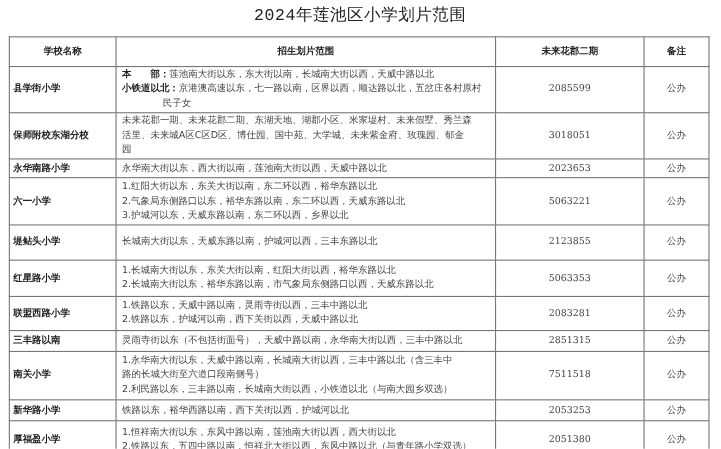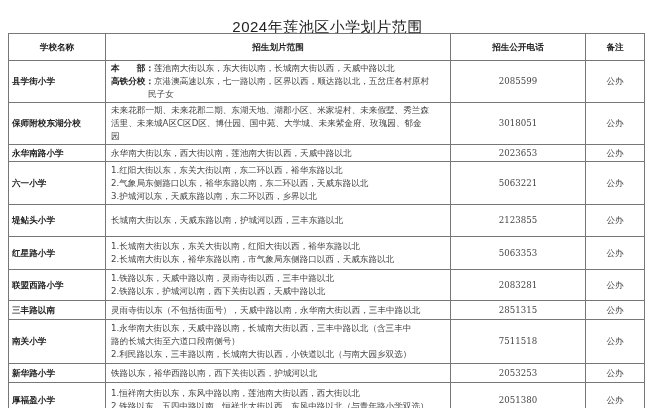--- a/index.html
+++ b/index.html
@@ -1,17 +1,17 @@
 <!DOCTYPE html>
 <html><head>
 <meta charset="utf-8">
 <style>
   html,body{margin:0;padding:0;background:#ffffff;}
   body{width:655px;height:408px;overflow:hidden;position:relative;font-family:"DejaVu Sans","Liberation Sans",sans-serif;color:#333;}
-  .title{position:absolute;left:0;top:4px;width:655px;text-align:center;font-family:Liberation Sans, sans-serif;font-size:15px;color:#222;letter-spacing:0.5px;margin-top:14px;}
+  .title{position:absolute;left:0;top:4px;width:655px;text-align:center;font-family:Liberation Mono, monospace;font-size:15px;color:#222;letter-spacing:0.5px;}
   table{position:absolute;left:8px;top:33px;border-collapse:collapse;table-layout:fixed;width:636px;}
   td,th{border:1px solid #777;padding:0 3px;font-size:8.6px;line-height:13px;vertical-align:middle;}
   th{font-weight:bold;height:26px;text-align:center;color:#222;}
   td.name{font-weight:bold;text-align:left;color:#222;}
   td.scope{text-align:left;color:#444;padding-left:5px;}
   td.phone{text-align:center;font-family:"DejaVu Serif","Liberation Serif",serif;color:#444;margin-left:15px;}
   td.note{text-align:center;color:#444;}
   .line{display:block;white-space:nowrap;}
   .sub{font-weight:bold;color:#222;}
   .indent{padding-left:37px;}
@@ -25,30 +25,30 @@
   <colgroup>
     <col style="width:97px">
     <col style="width:345px">
     <col style="width:135px">
     <col style="width:59px">
   </colgroup>
   <thead>
     <tr>
       <th>学校名称</th>
       <th>招生划片范围</th>
-      <th>招生公开电话</th>
+      <th>未来花郡二期</th>
       <th>备注</th>
     </tr>
   </thead>
   <tbody id="tbody">
       <tr style="height: 42px;">
         <td class="name">县学街小学</td>
         <td class="scope">
           <span class="line"><span class="sub">本　　部：</span><span>莲池南大街以东，东大街以南，长城南大街以西，天威中路以北</span></span>
-          <span class="line"><span class="sub">高铁分校：</span><span>京港澳高速以东，七一路以南，区界以西，顺达路以北，五岔庄各村原村</span></span>
+          <span class="line"><span class="sub">小铁道以北：</span><span>京港澳高速以东，七一路以南，区界以西，顺达路以北，五岔庄各村原村</span></span>
           <span class="line indent"><span>民子女</span></span>
         </td>
         <td class="phone">2085599</td>
         <td class="note">公办</td>
       </tr>
       <tr style="height: 42px;">
         <td class="name">保师附校东湖分校</td>
         <td class="scope">
           <span class="line"><span>未来花郡一期、未来花郡二期、东湖天地、湖郡小区、米家堤村、未来假墅、秀兰森</span></span>
           <span class="line"><span>活里、未来城A区C区D区、博仕园、国中苑、大学城、未来紫金府、玫瑰园、郁金</span></span>

